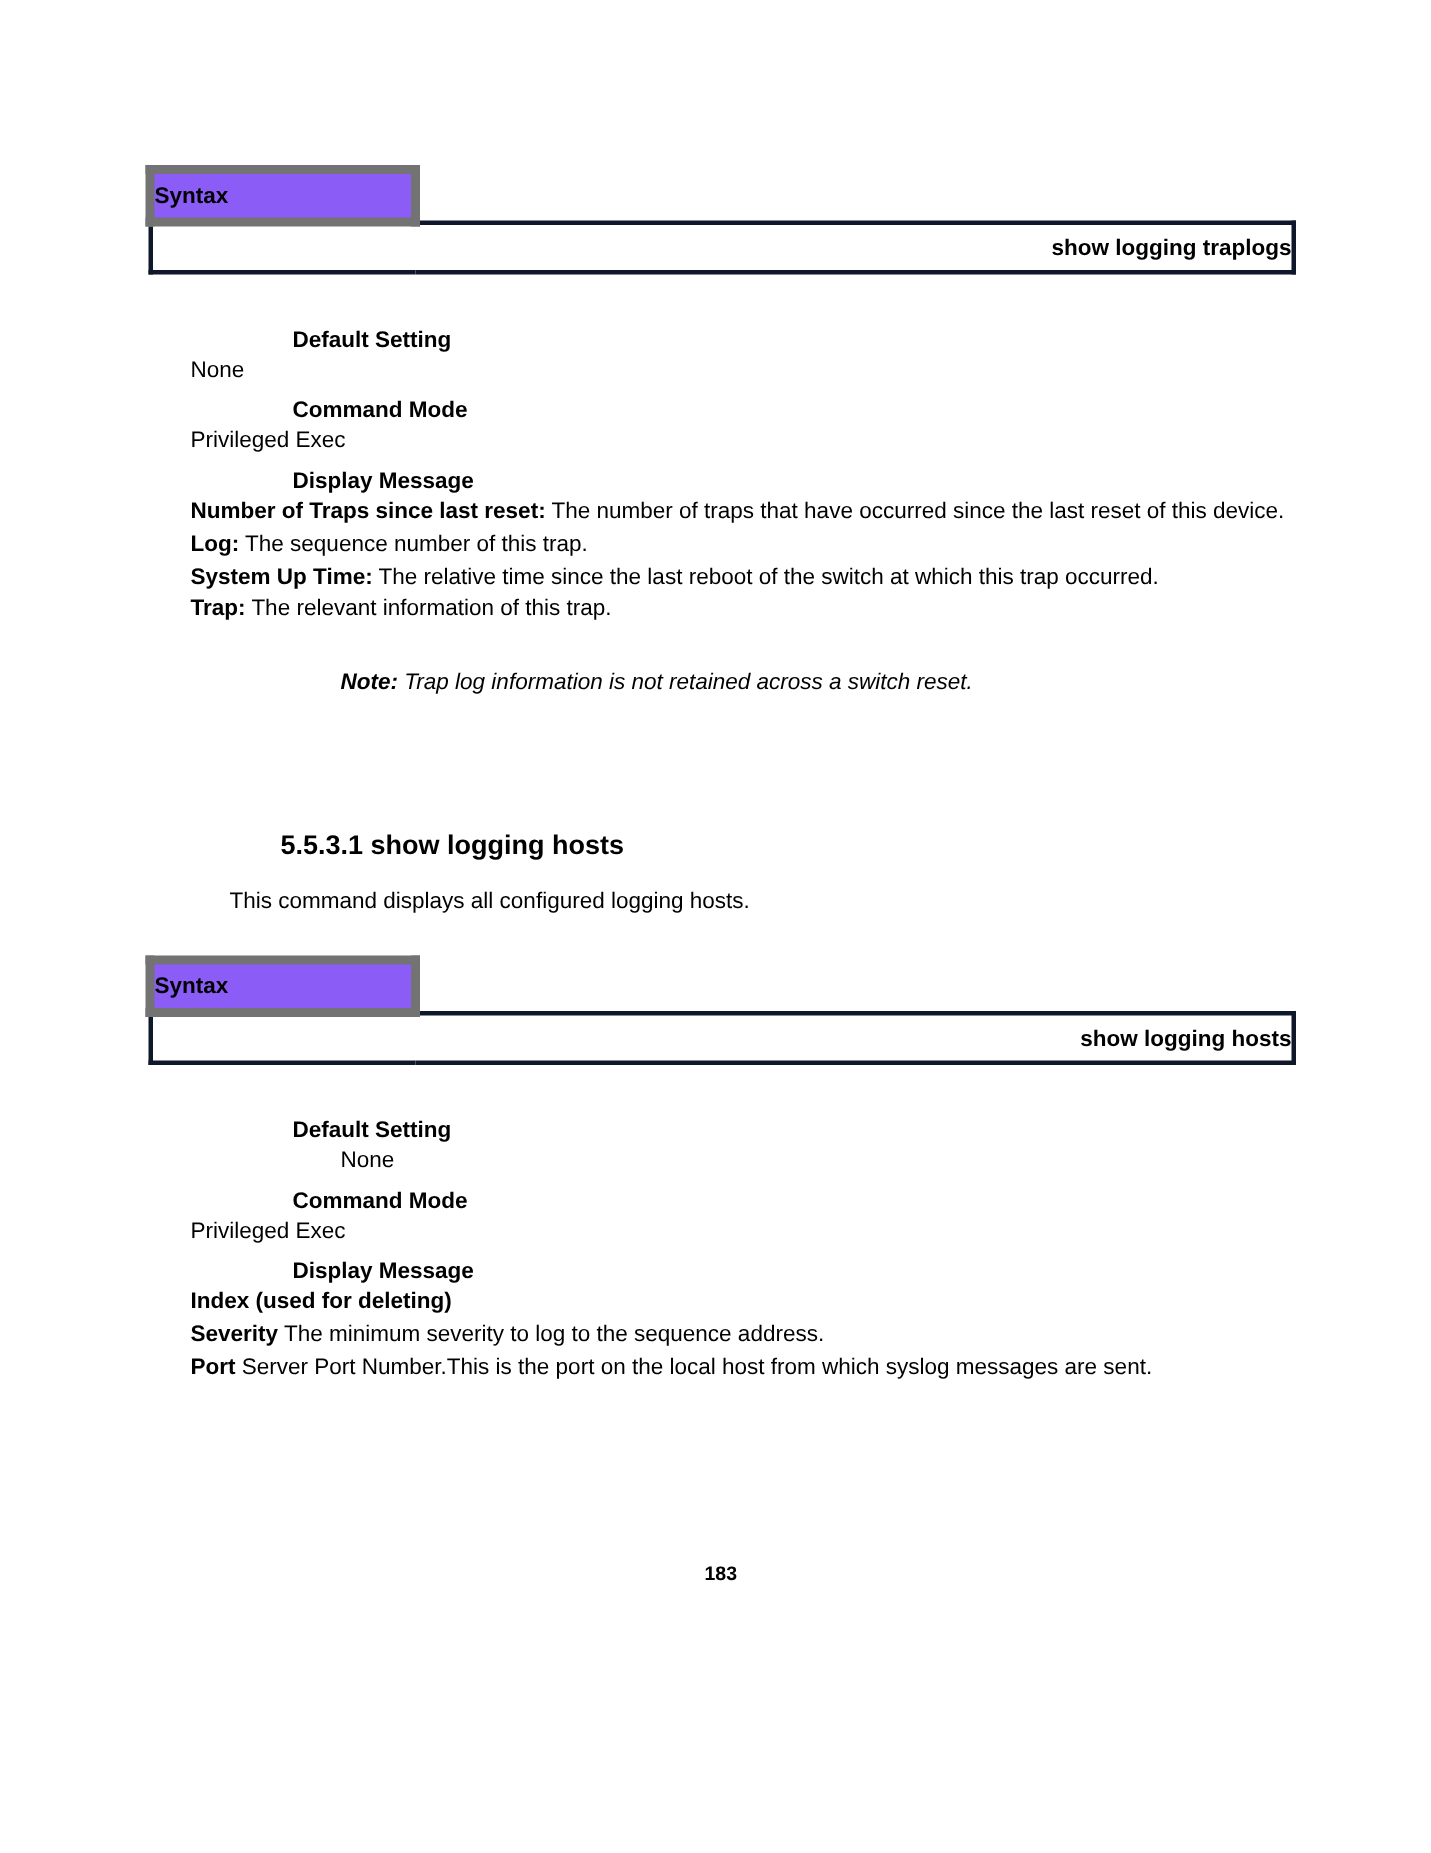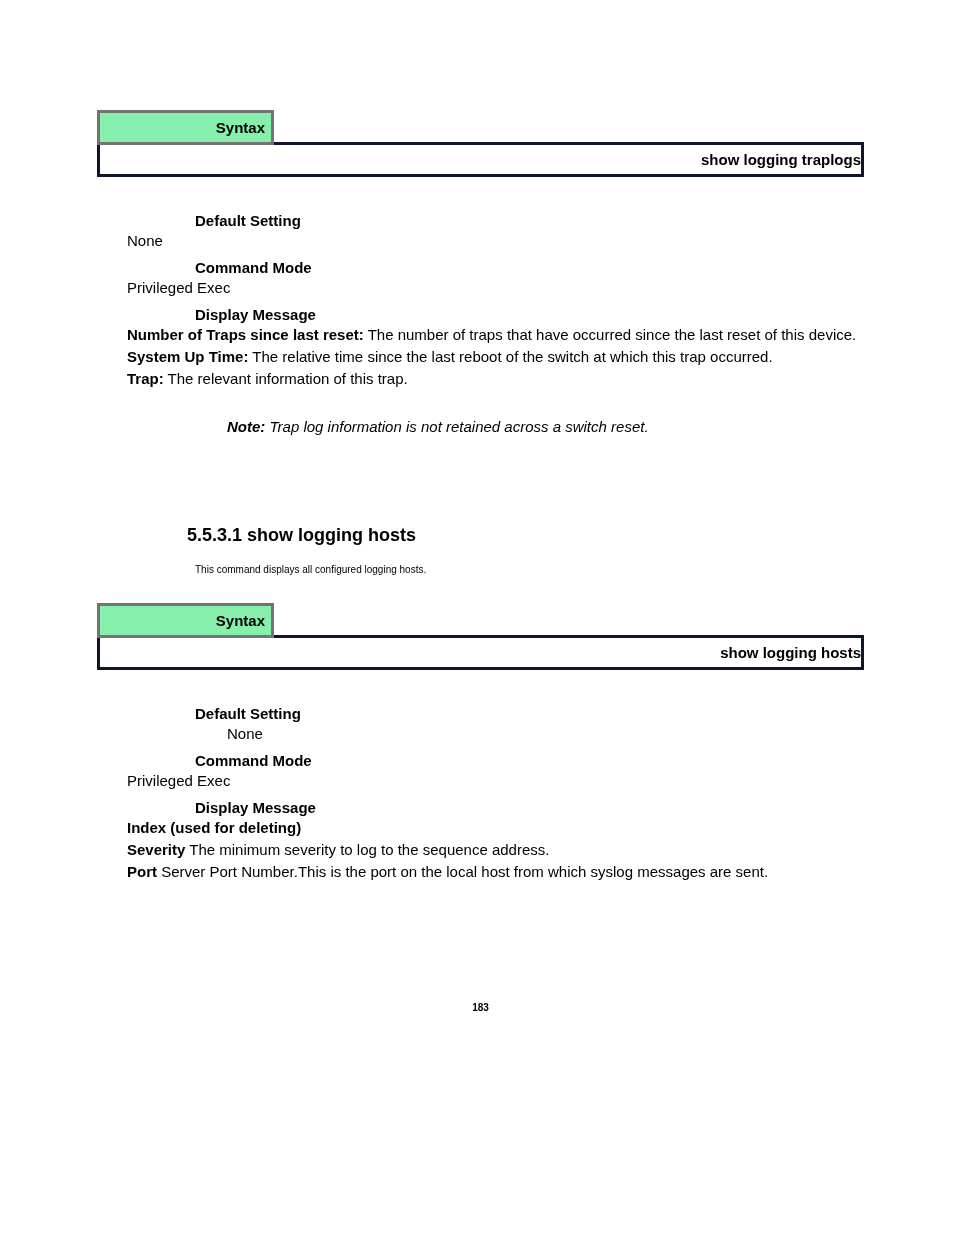--- a/index.html
+++ b/index.html
@@ -13,25 +13,25 @@
   }
   .page {
     padding: 110px 90px 40px 97px;
   }
   .syntax-table {
     border-collapse: collapse;
     width: 100%;
     margin-bottom: 35px;
   }
   .syntax-label-cell {
-    border: 3px solid #737373;
-    background: #86efac;
+    border: 6px solid #737373;
+    background: #8b5cf6;
     width: 165px;
     font-weight: bold;
-    text-align: right;
+    text-align: left;
     padding: 6px 6px 6px 0;
     vertical-align: middle;
     font-size: 15px;
   }
   .syntax-spacer-cell {
     border: none;
   }
   .syntax-cmd-cell {
     border: 3px solid #0f172a;
     font-weight: bold;
@@ -67,27 +67,27 @@
   }
   .note-text {
     font-style: italic;
   }
   .section-head {
     font-weight: bold;
     font-size: 18px;
     margin: 90px 0 18px 90px;
   }
   .section-intro {
-    margin: 0 0 28px 98px;
-    font-size: 10px;
+    margin: 0 0 28px 56px;
+    font-size: 15px;
   }
   .page-num {
     text-align: center;
     font-weight: bold;
-    font-size: 10px;
+    font-size: 13px;
     margin-top: 120px;
   }
 </style>
 </head>
 <body>
 
 <div class="page">
 
   <table class="syntax-table">
     <tbody>
@@ -104,20 +104,23 @@
   <div class="subhead">Default Setting</div>
   <div class="body-left">None</div>
 
   <div class="subhead">Command Mode</div>
   <div class="body-left">Privileged Exec</div>
 
   <div class="subhead">Display Message</div>
 
   <div class="body-left-2">
     <b>Number of Traps since last reset:</b><span> The number of traps that have occurred since the last reset of this device.</span>
+  </div>
+  <div class="body-left-2">
+    <b>Log:</b><span> The sequence number of this trap.</span>
   </div>
   <div class="body-left-2">
     <b>System Up Time:</b><span> The relative time since the last reboot of the switch at which this trap occurred.</span>
   </div>
   <div class="body-left-2">
     <b>Trap:</b><span> The relevant information of this trap.</span>
   </div>
 
   <div class="note-block">
     <span class="note-lead">Note:</span><span class="note-text"> Trap log information is not retained across a switch reset.</span>

